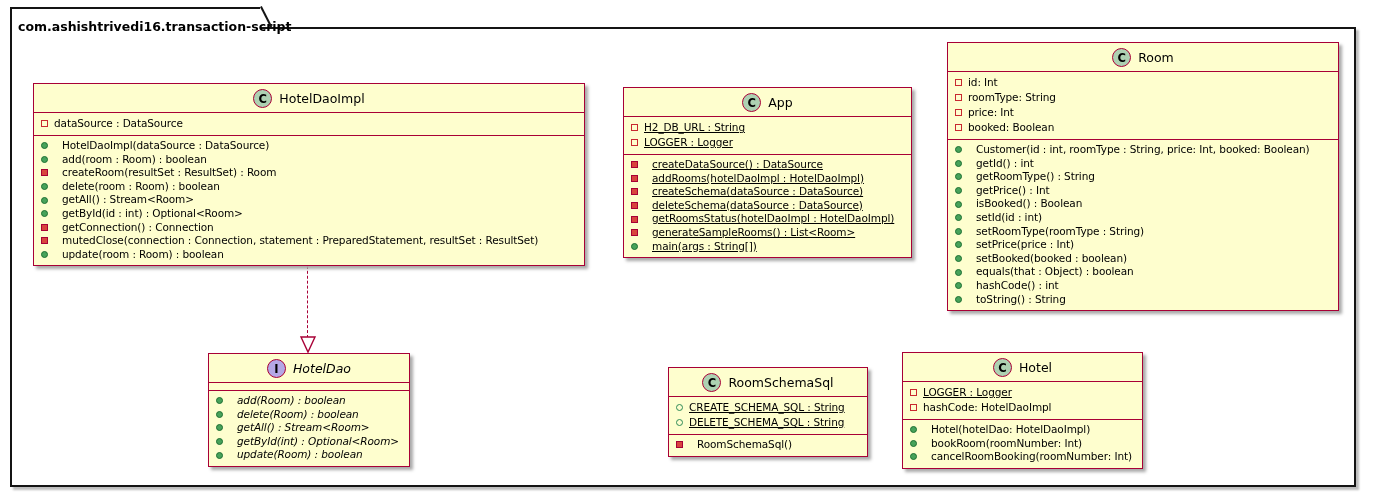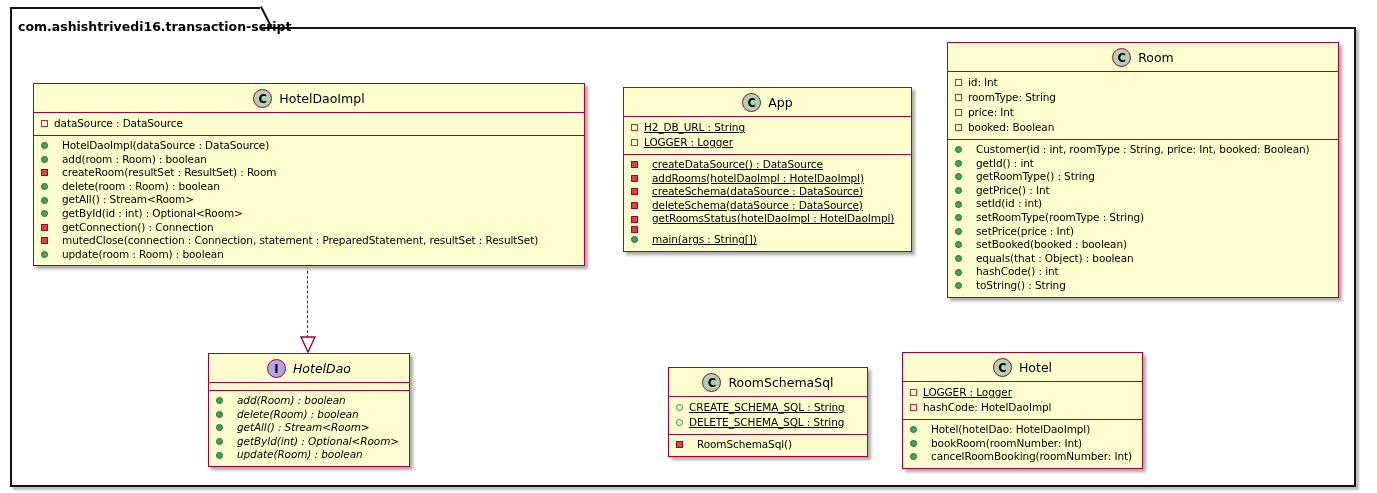--- a/index.html
+++ b/index.html
@@ -169,20 +169,21 @@
         <div class="mrow">
           <span class="mic private-method"></span>
           <span class="mtext static">deleteSchema(dataSource : DataSource)</span>
         </div>
         <div class="mrow">
           <span class="mic private-method"></span>
           <span class="mtext static">getRoomsStatus(hotelDaoImpl : HotelDaoImpl)</span>
         </div>
         <div class="mrow">
           <span class="mic private-method"></span>
+          <span class="mtext static">generateSampleRooms() : List&lt;Room&gt;</span>
         </div>
         <div class="mrow">
           <span class="mic public-method"></span>
           <span class="mtext static">main(args : String[])</span>
         </div>
       </div>
   </div>
 
   <div class="uml-class" style="left:947px; top:42px; min-width:390px;">
     <div class="uml-title">
@@ -216,20 +217,24 @@
           <span class="mic public-method"></span>
           <span class="mtext">getId() : int</span>
         </div>
         <div class="mrow">
           <span class="mic public-method"></span>
           <span class="mtext">getRoomType() : String</span>
         </div>
         <div class="mrow">
           <span class="mic public-method"></span>
           <span class="mtext">getPrice() : Int</span>
+        </div>
+        <div class="mrow">
+          <span class="mic public-method"></span>
+          <span class="mtext">isBooked() : Boolean</span>
         </div>
         <div class="mrow">
           <span class="mic public-method"></span>
           <span class="mtext">setId(id : int)</span>
         </div>
         <div class="mrow">
           <span class="mic public-method"></span>
           <span class="mtext">setRoomType(roomType : String)</span>
         </div>
         <div class="mrow">

